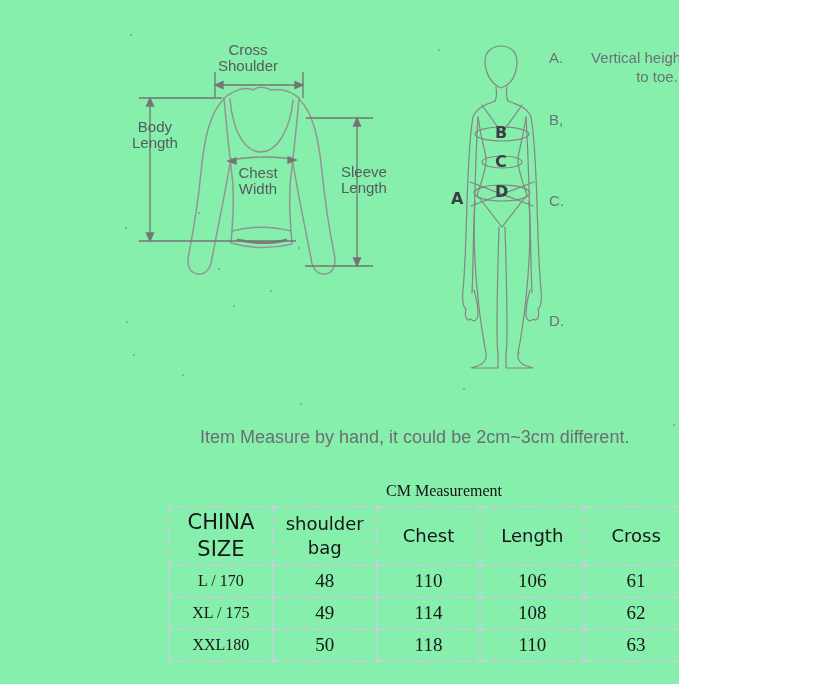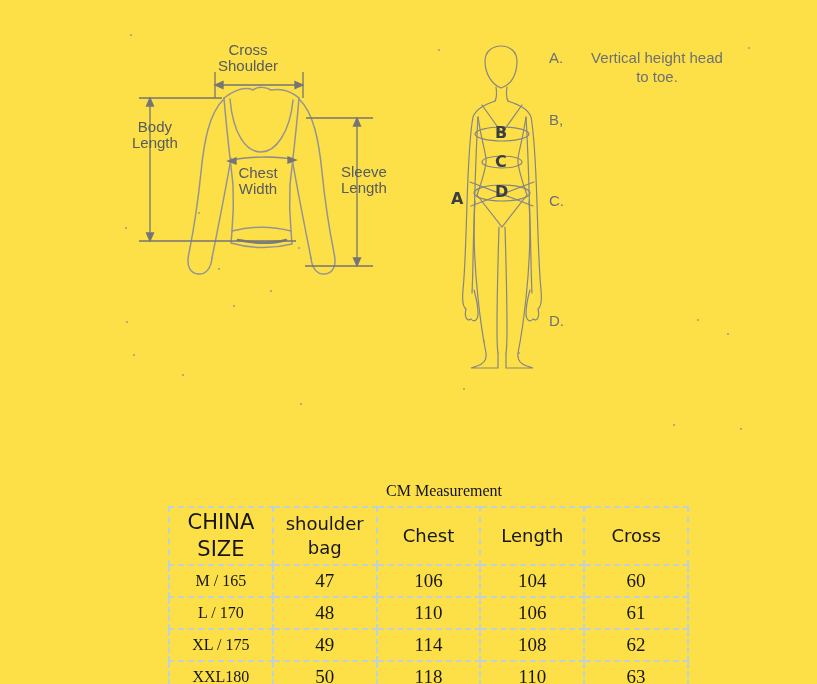--- a/index.html
+++ b/index.html
@@ -1,16 +1,16 @@
 <!DOCTYPE html>
 <html><head>
 <meta charset="utf-8">
 <style>
   html,body{margin:0;padding:0;background:#ffffff;}
-  #stage{position:relative;width:817px;height:684px;background:#fde047;overflow:hidden;
+  #stage{position:relative;width:679px;height:684px;background:#86efac;overflow:hidden;
          font-family:"Liberation Sans", sans-serif;text-decoration:underline;}
   .preline{white-space:pre-line;text-align:center;}
 
   
   .diaglabel{position:absolute;color:#565b60;font-size:15px;line-height:16px;
              font-family:"Liberation Sans", sans-serif;}
   .center{text-align:center;}
 
   
   .marker{position:absolute;color:#3b3f43;font-size:16px;font-weight:700;
@@ -150,40 +150,34 @@
   <div class="desc" style="top:110px;">
     <span class="letter">B,</span>
   </div>
   <div class="desc" style="top:191px;">
     <span class="letter">C.</span>
   </div>
   <div class="desc" style="top:311px;">
     <span class="letter">D.</span>
   </div>
 
+  <div id="note">Item Measure by hand, it could be 2cm~3cm different.</div>
 
   <div id="table-title">CM Measurement</div>
 
   <table id="size-table">
     <tbody>
         <tr>
       <th class="first preline">CHINA
 SIZE</th>
       <th class="preline">shoulder
 bag</th>
       <th>Chest</th>
       <th>Length</th>
       <th>Cross</th>
-    </tr>
-    <tr>
-      <td class="sizecol">M / 165</td>
-      <td>47</td>
-      <td>106</td>
-      <td>104</td>
-      <td>60</td>
     </tr>
     <tr>
       <td class="sizecol">L / 170</td>
       <td>48</td>
       <td>110</td>
       <td>106</td>
       <td>61</td>
     </tr>
     <tr>
       <td class="sizecol">XL / 175</td>

